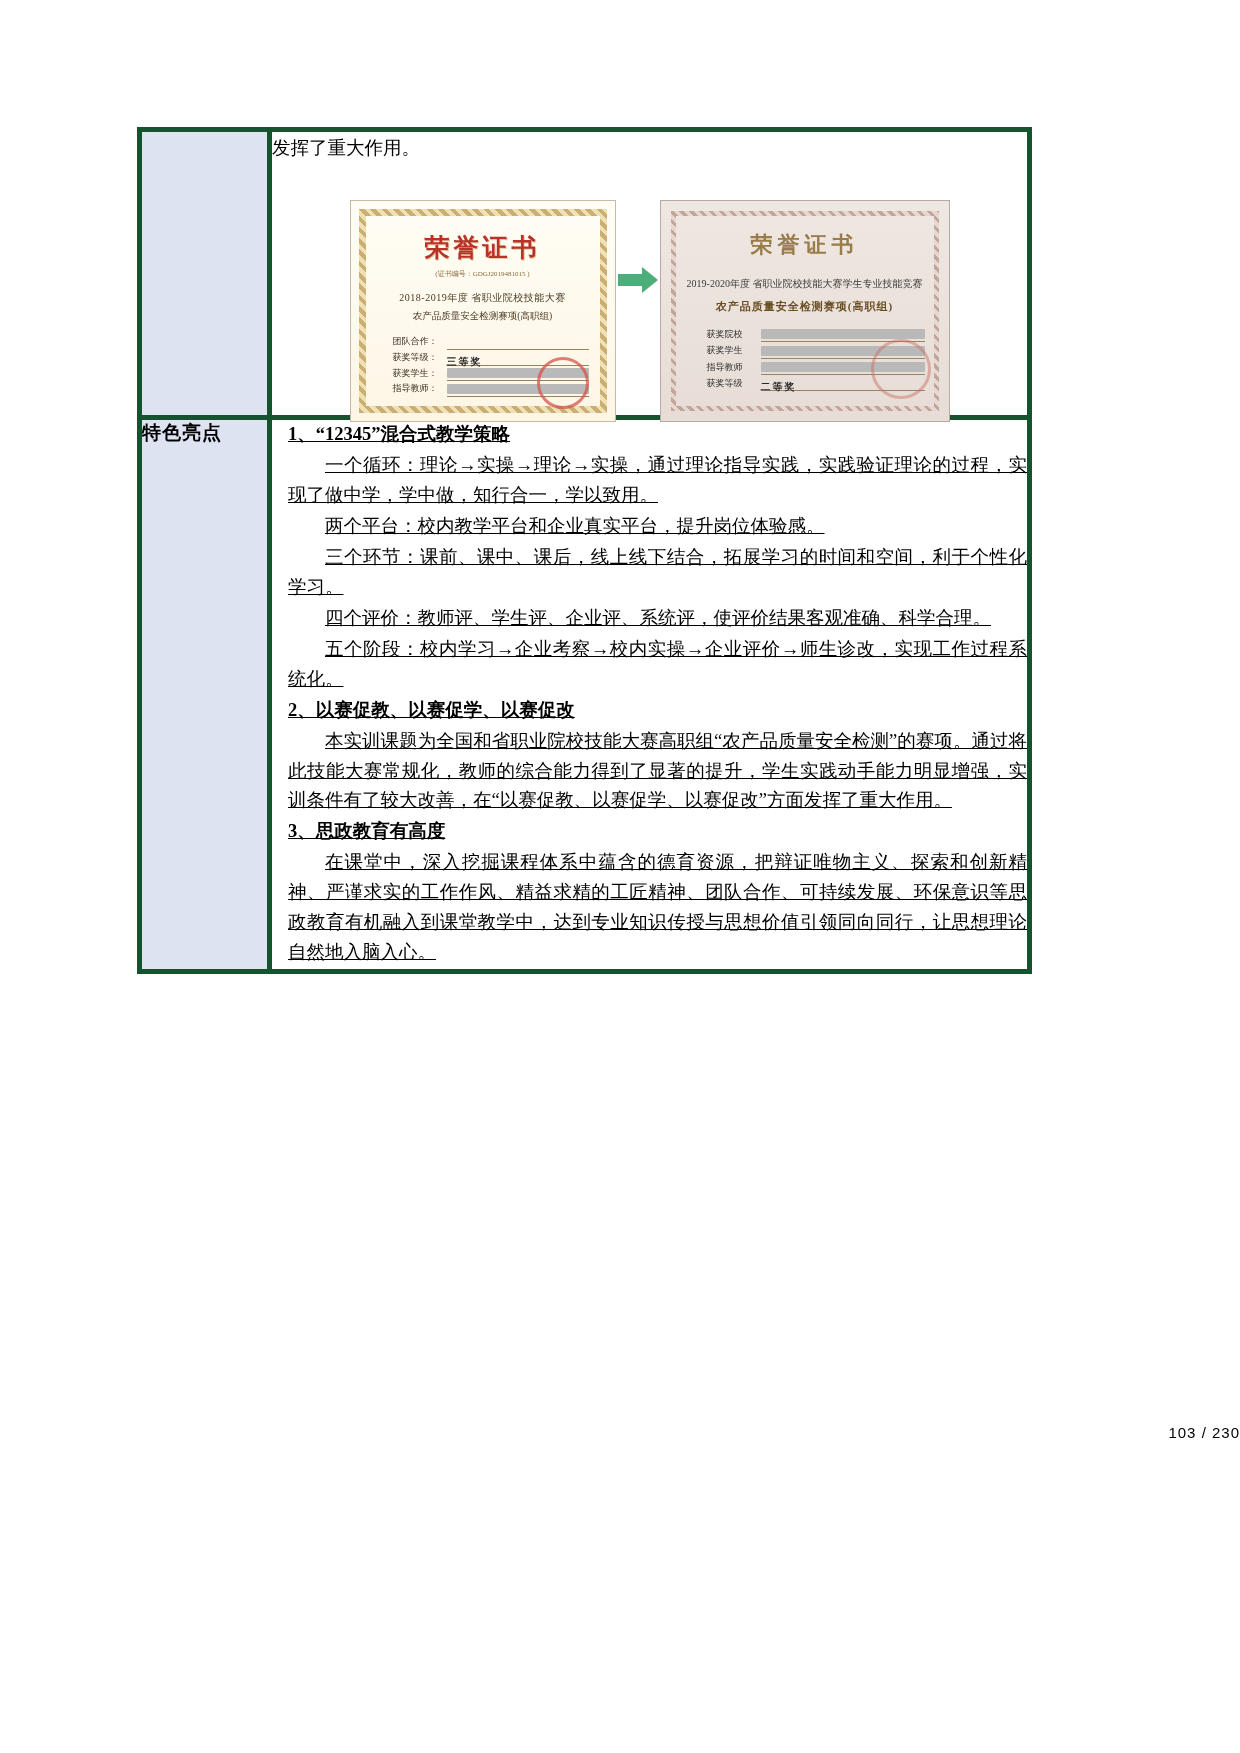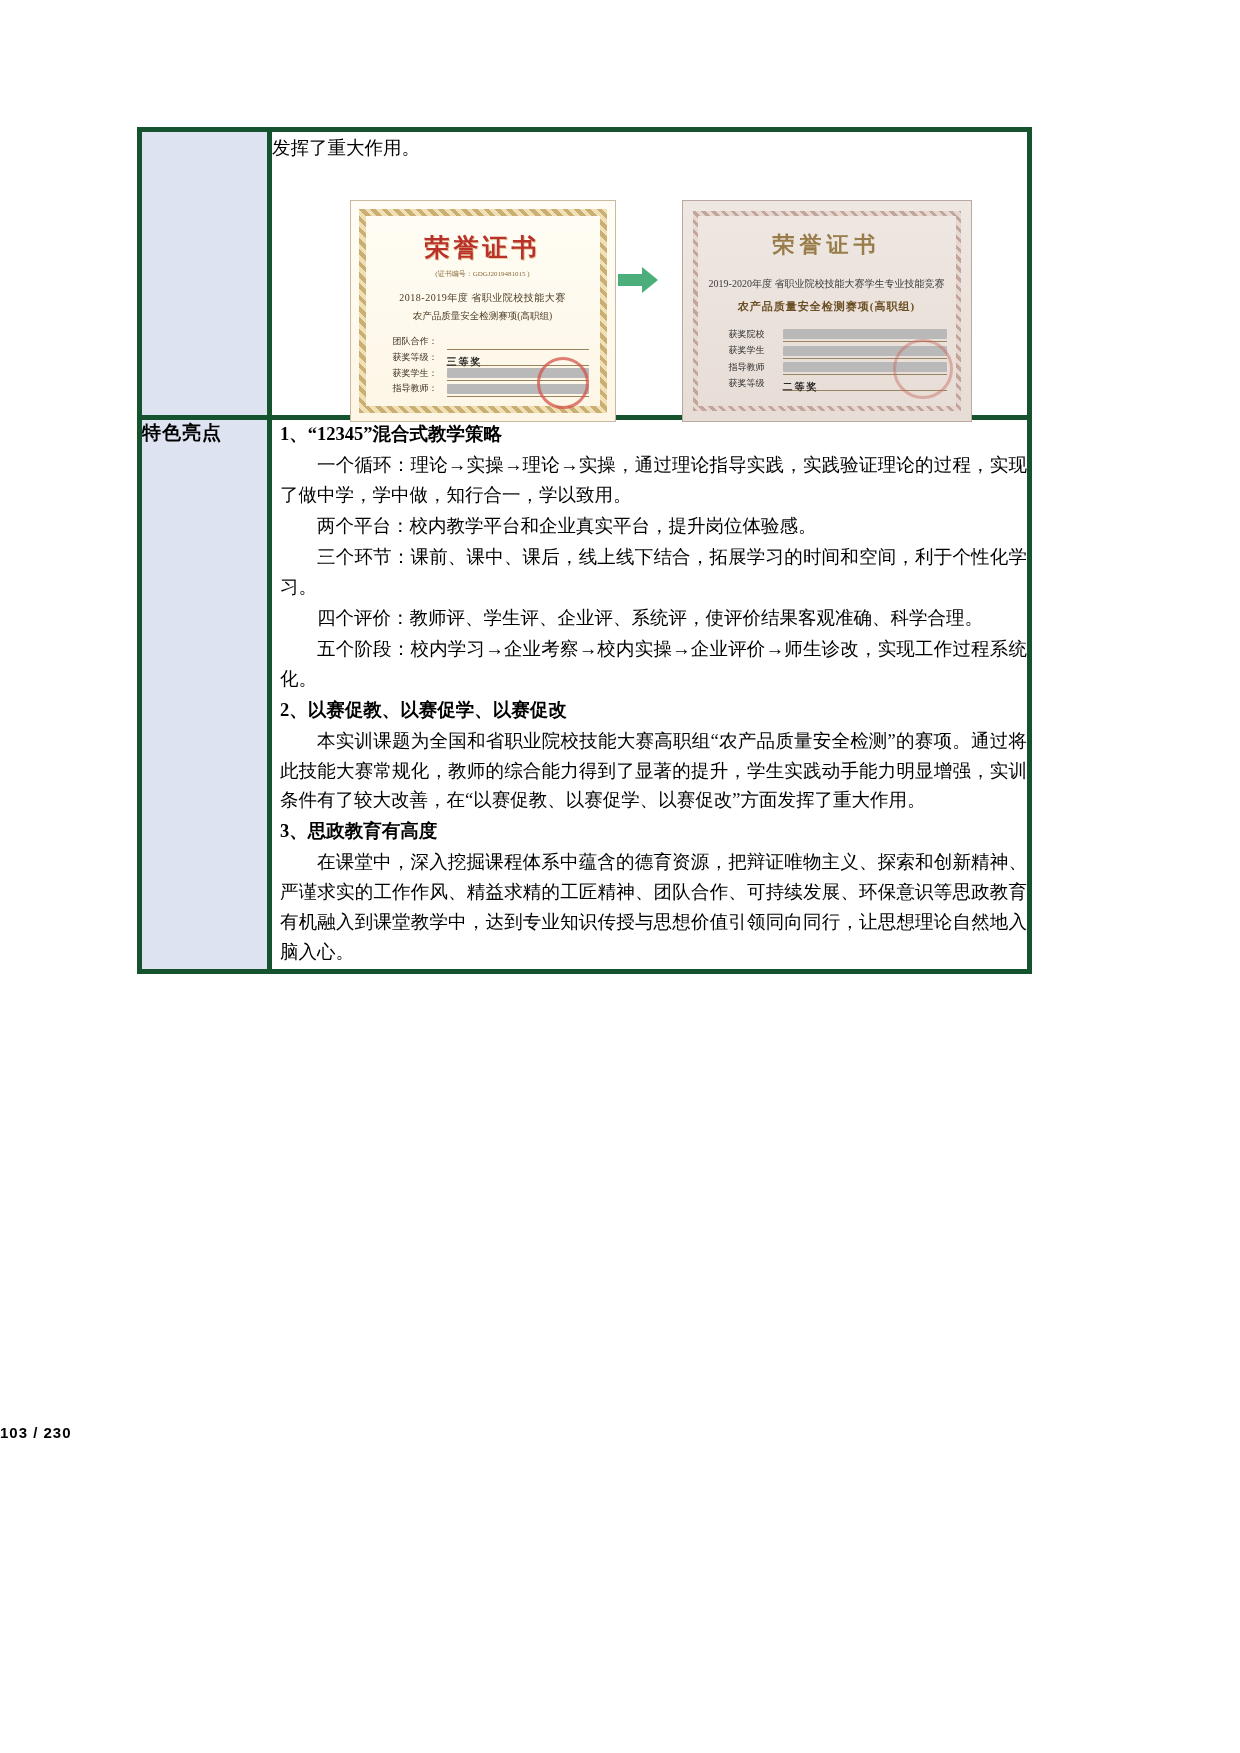--- a/index.html
+++ b/index.html
@@ -44,22 +44,23 @@
     font-size: 19px;
     letter-spacing: 1px;
     color: #000;
   }
   .content-cell {
     padding: 8px 14px 12px 14px;
     font-size: 18.5px;
     line-height: 1.62;
   }
   .p {
-    margin: 0 0 1px 8px;
+    margin: 0 0 1px 16px;
     text-align: justify;
+    text-decoration: underline;
   }
   .ind {
     text-indent: 2em;
   }
   .lead {
     font-weight: bold;
   }
   
   .cert-intro {
     margin: 2px 0 6px 0;
@@ -70,21 +71,20 @@
     display: flex;
     justify-content: center;
     align-items: center;
     gap: 0px;
     margin-top: 4px;
   }
   .cert-wrap {
     position: relative;
     width: 266px;
     height: 160px;
-    margin-left: 22px;
   }
   .cert-wrap.right { width: 290px; }
   .cert1 {
     width: 266px;
     height: 222px;
     box-sizing: border-box;
     background:
       linear-gradient(#fffdf5, #fdf6e6);
     border: 1px solid #c9b9a0;
     position: relative;
@@ -244,24 +244,24 @@
   }
   .cap {
     flex: 1;
     text-align: center;
   }
   .page-num {
     position: absolute;
     left: 0;
     top: 1424px;
     width: 1240px;
-    text-align: left;
+    text-align: right;
     font-family: "Liberation Sans", sans-serif;
     font-size: 15px;
-    font-weight: bold;
+    font-weight: normal;
     letter-spacing: 1px;
   }
 </style>
 </head>
 <body>
 
 <div class="page">
 
   <table class="doc-table">
     <colgroup>

